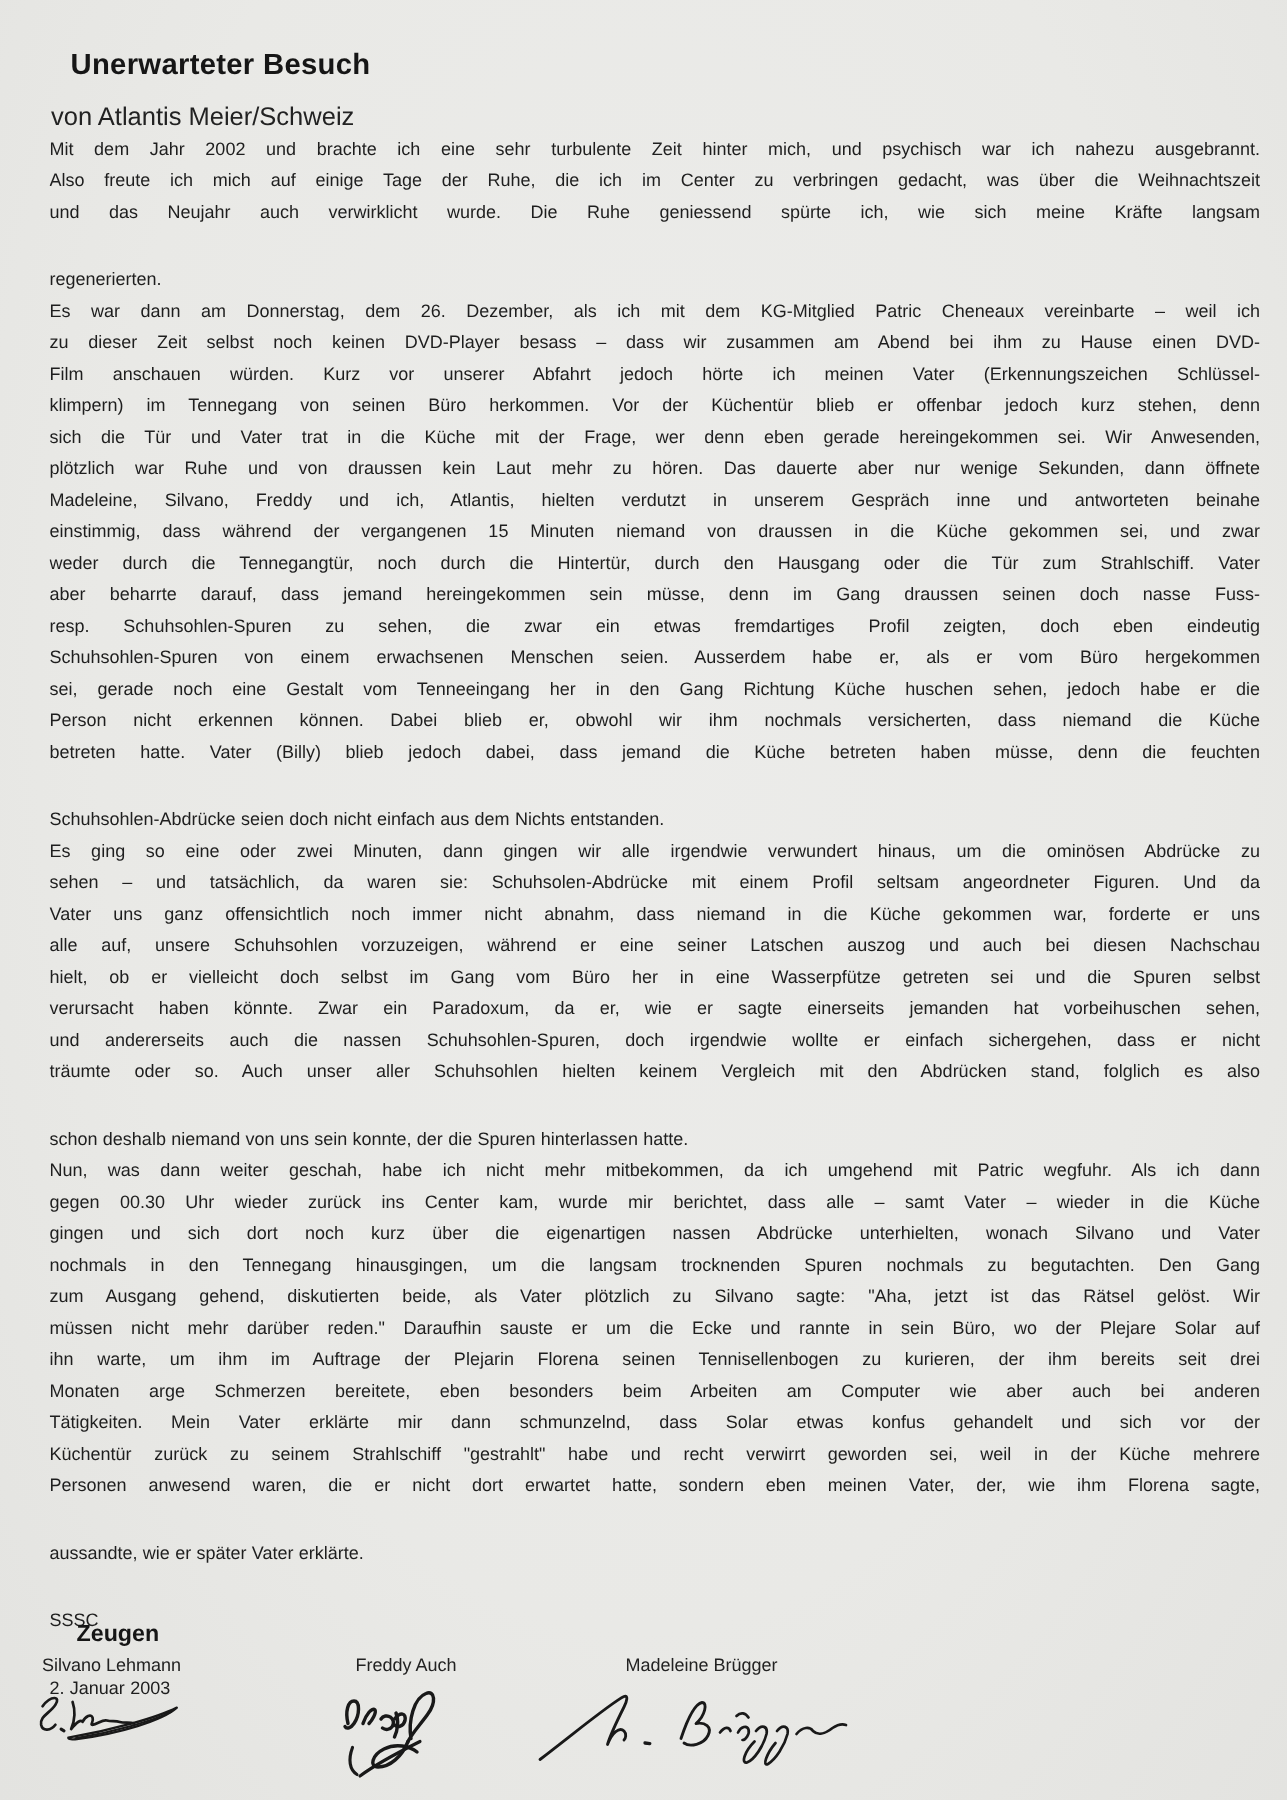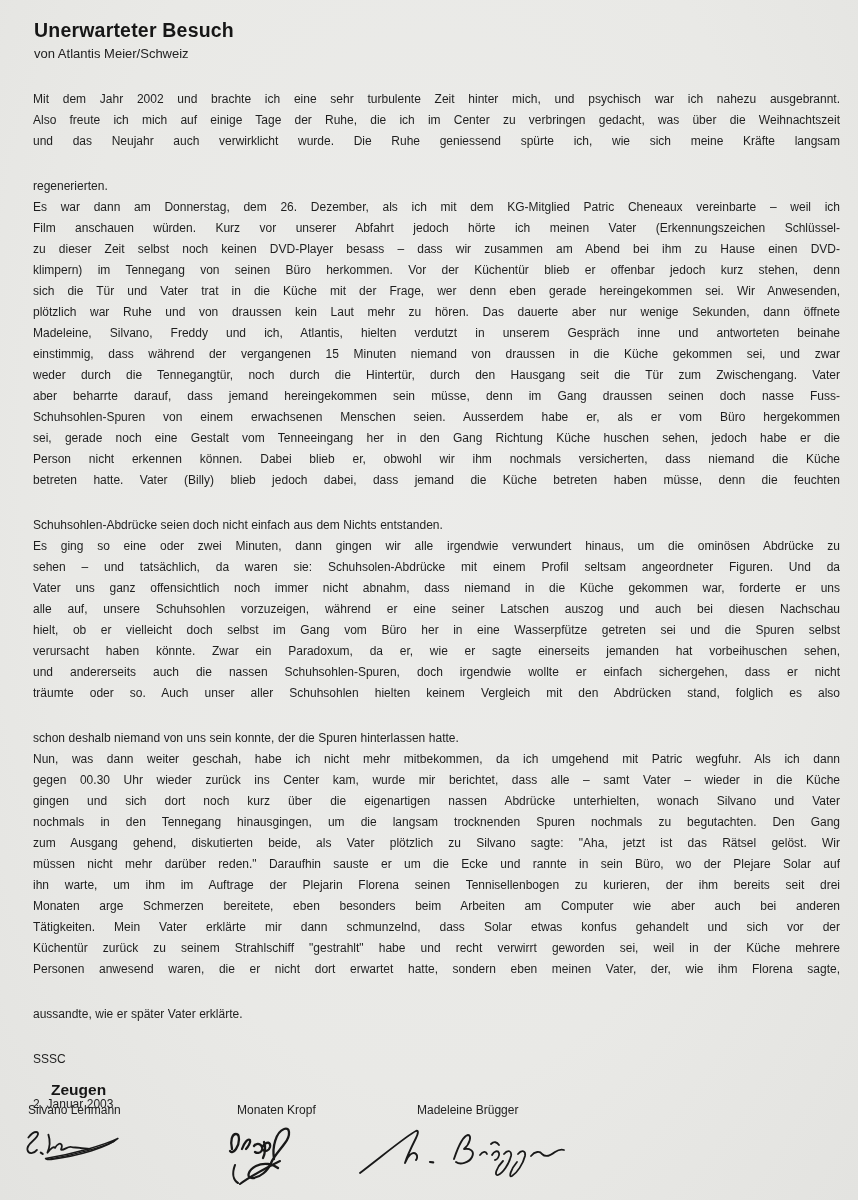--- a/index.html
+++ b/index.html
@@ -12,25 +12,25 @@
     position:relative;
     width:858px;height:1200px;
     margin:0 auto;
     background:radial-gradient(ellipse at 50% 38%, #ececea 0%, var(--paper) 60%, #e3e3e0 100%);
     font-family:"Liberation Sans", sans-serif;
     color:var(--ink);
     overflow:hidden;
   }
   .doc-header{position:absolute;left:34px;top:19px;}
   .title{
-    margin:0;
+    margin:13px;
     font-size:19.5px;font-weight:bold;letter-spacing:.2px;
     color:#161616;
   }
-  .byline{margin-top:4px;font-size:13px;color:#222;}
+  .byline{margin-top:4px;font-size:17px;color:#222;}
   .doc-body{
     position:absolute;left:33px;top:89px;width:807px;
     font-size:12px;line-height:21px;color:#1e1e1e;
   }
   .line{
     height:21px;overflow:hidden;
     text-align:justify;text-align-last:justify;
     word-spacing:.2px;
   }
   .line.last{text-align-last:left;margin-top:24px;}
@@ -56,29 +56,30 @@
     <h1 class="title">Unerwarteter Besuch</h1>
     <div class="byline">von Atlantis Meier/Schweiz</div>
   </header>
 
   <main class="doc-body">
       <div class="line">Mit dem Jahr 2002 und brachte ich eine sehr turbulente Zeit hinter mich, und psychisch war ich nahezu ausgebrannt.</div>
       <div class="line">Also freute ich mich auf einige Tage der Ruhe, die ich im Center zu verbringen gedacht, was über die Weihnachtszeit</div>
       <div class="line">und das Neujahr auch verwirklicht wurde. Die Ruhe geniessend spürte ich, wie sich meine Kräfte langsam</div>
       <div class="line last">regenerierten.</div>
       <div class="line">Es war dann am Donnerstag, dem 26. Dezember, als ich mit dem KG-Mitglied Patric Cheneaux vereinbarte – weil ich</div>
+      <div class="line">zu dieser Zeit selbst noch keinen DVD-Player besass – dass wir zusammen am Abend bei ihm zu Hause einen DVD-</div>
       <div class="line">Film anschauen würden. Kurz vor unserer Abfahrt jedoch hörte ich meinen Vater (Erkennungszeichen Schlüssel-</div>
-      <div class="line">zu dieser Zeit selbst noch keinen DVD-Player besass – dass wir zusammen am Abend bei ihm zu Hause einen DVD-</div>
       <div class="line">klimpern) im Tennegang von seinen Büro herkommen. Vor der Küchentür blieb er offenbar jedoch kurz stehen, denn</div>
       <div class="line">sich die Tür und Vater trat in die Küche mit der Frage, wer denn eben gerade hereingekommen sei. Wir Anwesenden,</div>
       <div class="line">plötzlich war Ruhe und von draussen kein Laut mehr zu hören. Das dauerte aber nur wenige Sekunden, dann öffnete</div>
       <div class="line">Madeleine, Silvano, Freddy und ich, Atlantis, hielten verdutzt in unserem Gespräch inne und antworteten beinahe</div>
       <div class="line">einstimmig, dass während der vergangenen 15 Minuten niemand von draussen in die Küche gekommen sei, und zwar</div>
-      <div class="line">weder durch die Tennegangtür, noch durch die Hintertür, durch den Hausgang seit die Tür zum Zwischengang. Vater</div>
+      <div class="line">weder durch die Tennegangtür, noch durch die Hintertür, durch den Hausgang oder die Tür zum Strahlschiff. Vater</div>
       <div class="line">aber beharrte darauf, dass jemand hereingekommen sein müsse, denn im Gang draussen seinen doch nasse Fuss-</div>
+      <div class="line">resp. Schuhsohlen-Spuren zu sehen, die zwar ein etwas fremdartiges Profil zeigten, doch eben eindeutig</div>
       <div class="line">Schuhsohlen-Spuren von einem erwachsenen Menschen seien. Ausserdem habe er, als er vom Büro hergekommen</div>
       <div class="line">sei, gerade noch eine Gestalt vom Tenneeingang her in den Gang Richtung Küche huschen sehen, jedoch habe er die</div>
       <div class="line">Person nicht erkennen können. Dabei blieb er, obwohl wir ihm nochmals versicherten, dass niemand die Küche</div>
       <div class="line">betreten hatte. Vater (Billy) blieb jedoch dabei, dass jemand die Küche betreten haben müsse, denn die feuchten</div>
       <div class="line last">Schuhsohlen-Abdrücke seien doch nicht einfach aus dem Nichts entstanden.</div>
       <div class="line">Es ging so eine oder zwei Minuten, dann gingen wir alle irgendwie verwundert hinaus, um die ominösen Abdrücke zu</div>
       <div class="line">sehen – und tatsächlich, da waren sie: Schuhsolen-Abdrücke mit einem Profil seltsam angeordneter Figuren. Und da</div>
       <div class="line">Vater uns ganz offensichtlich noch immer nicht abnahm, dass niemand in die Küche gekommen war, forderte er uns</div>
       <div class="line">alle auf, unsere Schuhsohlen vorzuzeigen, während er eine seiner Latschen auszog und auch bei diesen Nachschau</div>
       <div class="line">hielt, ob er vielleicht doch selbst im Gang vom Büro her in eine Wasserpfütze getreten sei und die Spuren selbst</div>
@@ -99,21 +100,21 @@
       <div class="line">Personen anwesend waren, die er nicht dort erwartet hatte, sondern eben meinen Vater, der, wie ihm Florena sagte,</div>
       <div class="line last">aussandte, wie er später Vater erklärte.</div>
       <div class="line last">SSSC</div>
       <div class="line last">2. Januar 2003</div>
     </main>
 
   <section class="witnesses">
     <h2 class="witness-heading">Zeugen</h2>
 
     <span class="witness-name" style="left:28px">Silvano Lehmann</span>
-    <span class="witness-name" style="left:237px">Monaten Kropf</span>
+    <span class="witness-name" style="left:237px">Freddy Auch</span>
     <span class="witness-name" style="left:417px">Madeleine Brügger</span>
 
     <div class="sig" style="left:16px;top:64px;width:120px;height:40px">
       <svg viewBox="0 0 120 42">
         <path d="M10,11 C16,3 23,4 19,10 C15,16 8,18 9,24 C10,29 16,28 19,24" stroke-width="1.9"></path>
         <path d="M23,27 l2,1.2" stroke-width="2.2"></path>
         <path d="M31,8 C33,14 33,20 30,27 C34,22 37,20 38,22 C40,18 44,16 45,19 C46,22 43,24 45,24 C48,24 52,20 55,21 C58,22 61,21 64,22 C67,23 71,22 74,23" stroke-width="1.9"></path>
         <path d="M28,33 C58,28 90,19 104,12 C94,21 64,30 34,34 C31,34.5 28,34 28,33 Z" stroke-width="1.6"></path>
         <path d="M33,33.5 C60,29 88,21 100,15" stroke-width="1.4"></path>
       </svg>

